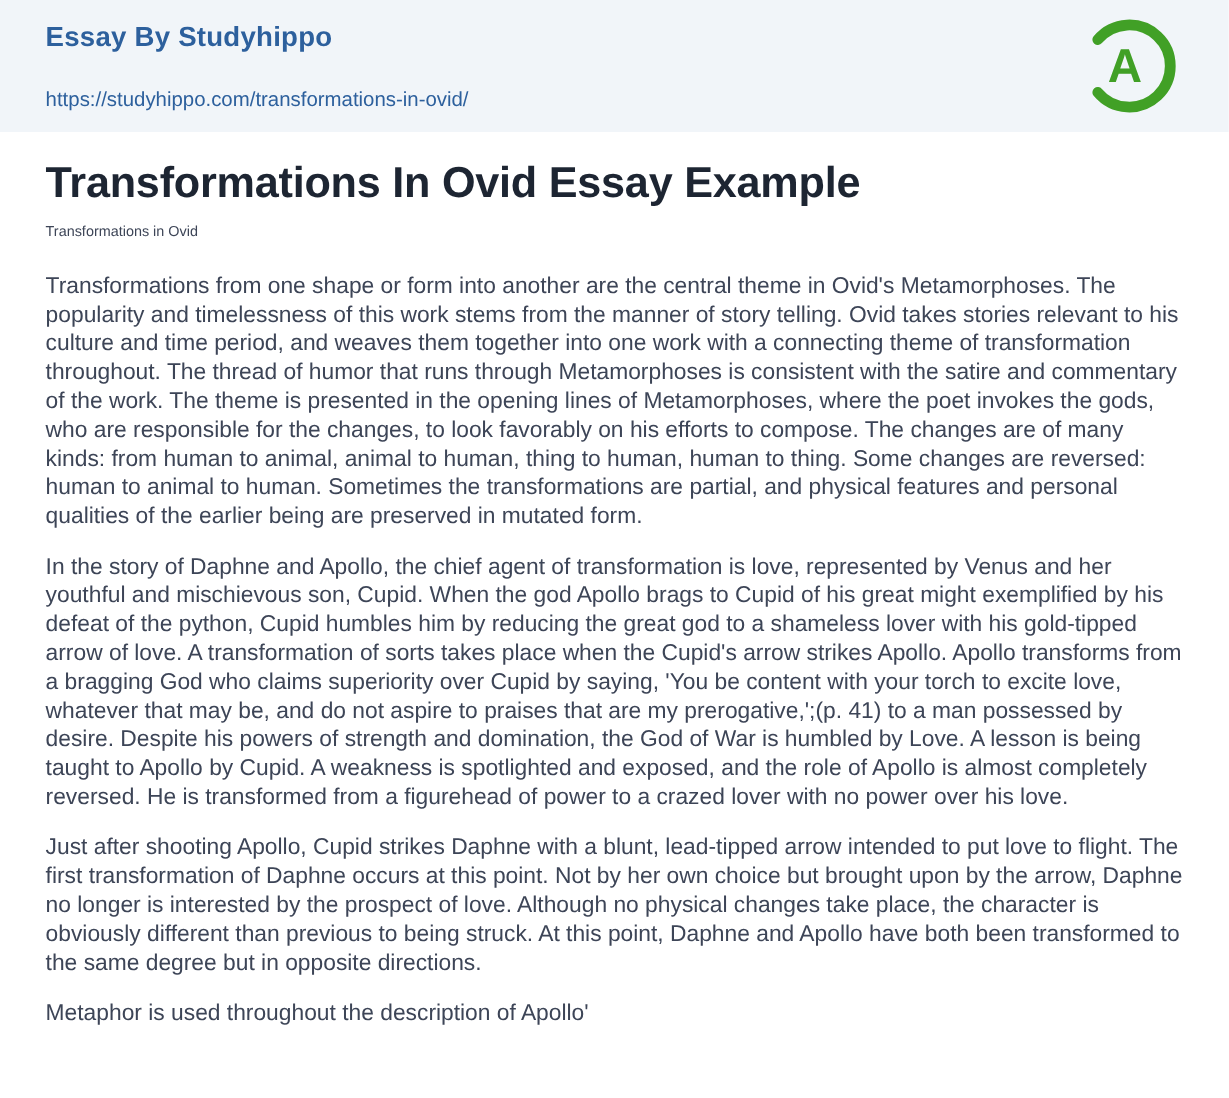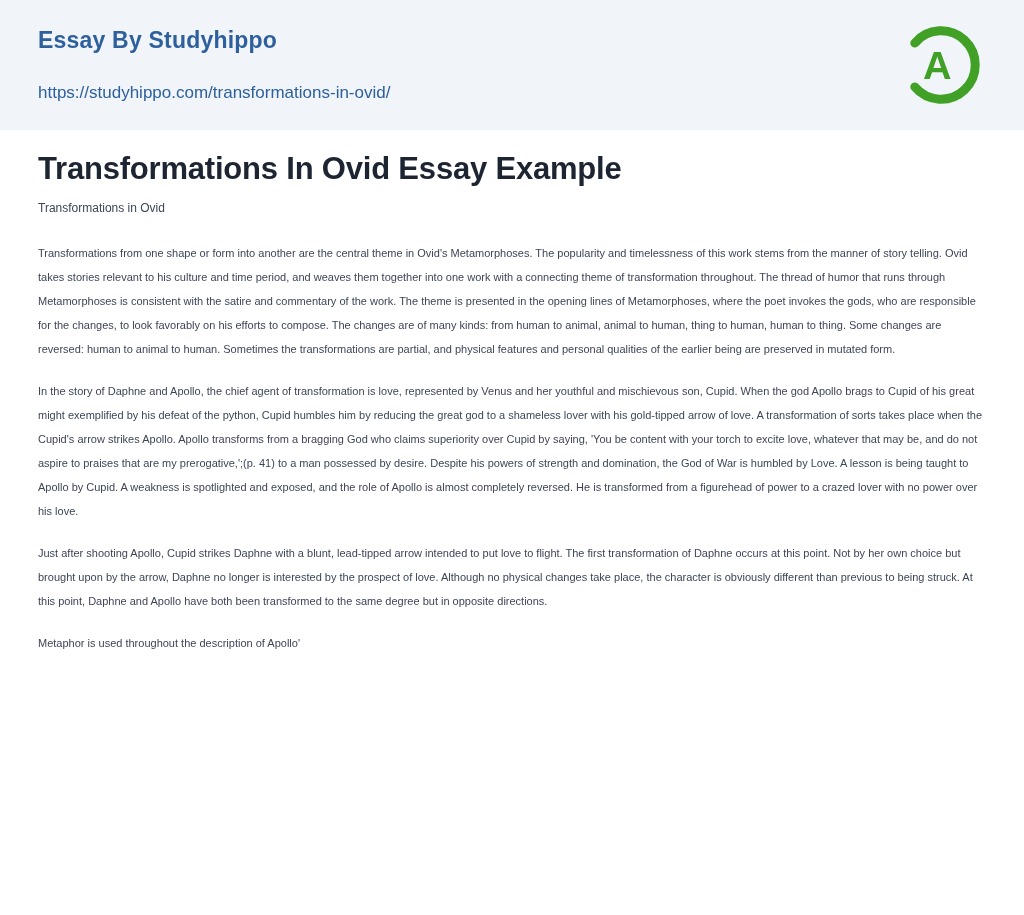--- a/index.html
+++ b/index.html
@@ -16,21 +16,21 @@
     width: 1024px;
     height: 915px;
     background: var(--page_bg);
     font-family: "Liberation Sans", sans-serif;
     overflow: hidden;
   }
   .page { width: 1024px; min-height: 915px; background: var(--page_bg); }
 
   .header {
     background: var(--header_bg);
-    height: 130px;
+    height: 110px;
     display: flex;
     justify-content: space-between;
     align-items: center;
     padding: 0 38px;
   }
   .header-left { display: flex; flex-direction: column; }
   .site-title {
     color: var(--accent_blue);
     font-size: 23px;
     font-weight: 700;
@@ -56,35 +56,35 @@
     fill: var(--logo_green);
     font-family: "Liberation Sans", sans-serif;
     font-weight: 700;
     font-size: 44px;
   }
 
   .content { padding: 21px 38px 40px 38px; }
   .title {
     margin: 0;
     color: var(--title_color);
-    font-size: 31px;
+    font-size: 36px;
     font-weight: 700;
     letter-spacing: -0.2px;
     line-height: 1.15;
   }
   .subtitle {
     margin-top: 14px;
     color: var(--body_color);
     font-size: 12px;
     line-height: 1.3;
   }
   .para {
     margin: 25px 0 0 0;
     color: var(--body_color);
-    font-size: 11px;
+    font-size: 19px;
     line-height: 24px;
     max-width: 948px;
   }
   .para + .para { margin-top: 18px; }
 </style>
 </head>
 <body>
 
 <div class="page">
 

